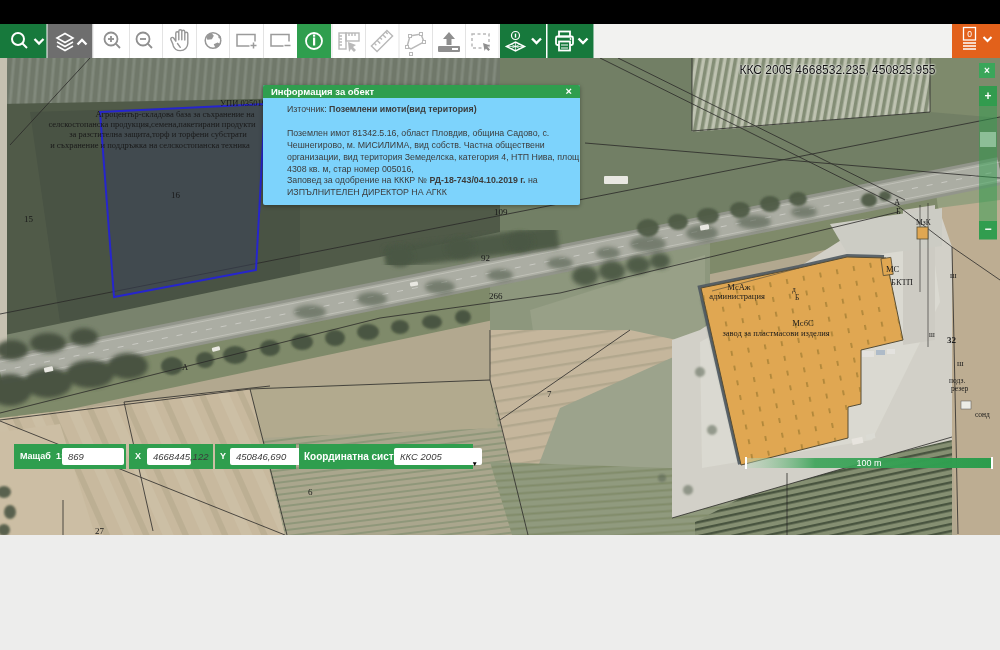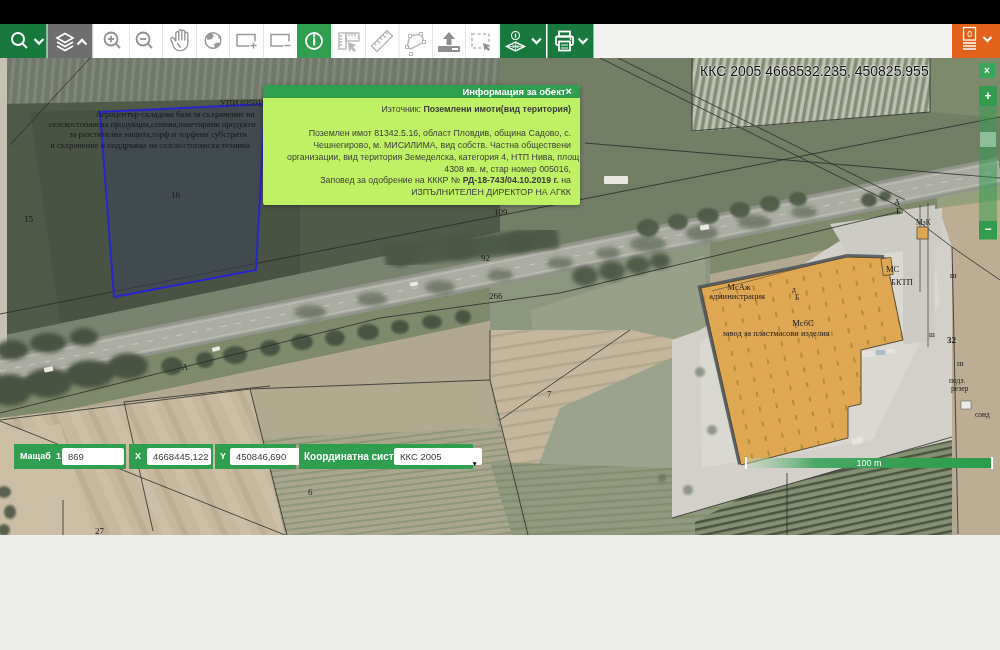--- a/index.html
+++ b/index.html
@@ -1,28 +1,28 @@
 <!DOCTYPE html>
 <html><head>
 <meta charset="utf-8">
 <style>
   html,body{margin:0;padding:0;}
   body{width:1000px;height:650px;position:relative;overflow:hidden;
        background:#ededec;font-family:"Liberation Sans",sans-serif;}
   .abs{position:absolute;}
   #blackbar{left:0;top:0;width:1000px;height:24px;background:#000;}
   #toolbar{left:0;top:24px;width:1000px;height:34px;background:#fff;}
-  #popup{left:263px;top:85px;width:317px;background:#bef264;border-radius:2px;
-         box-shadow:0 1px 4px rgba(0,0,0,.35);text-align:right;}
+  #popup{left:263px;top:85px;width:317px;background:#7dd3fc;border-radius:2px;
+         box-shadow:0 1px 4px rgba(0,0,0,.35);}
   #popup .hd{background:#2f9e4e;color:#fff;height:13px;font-size:9.5px;font-weight:bold;
              padding:0 8px;line-height:13px;border-radius:2px 2px 0 0;}
   #popup .bd{padding:6px 9px 6px 24px;font-size:8.8px;color:#3c3c3c;line-height:11.9px;white-space:nowrap;}
   .gseg{position:absolute;top:444px;height:25px;background:#2f9e4e;color:#fff;}
   .ginput{position:absolute;top:448px;height:17px;background:#fff;border-radius:2px;
-          font-size:9.5px;color:#3a3a3a;line-height:17px;padding-left:6px;box-sizing:border-box;}
+          font-size:9.5px;color:#3a3a3a;line-height:17px;padding-left:6px;box-sizing:border-box;font-style:italic;}
   .glabel{font-size:9px;line-height:25px;font-weight:bold;}
 </style>
 </head>
 <body>
 <div class="abs" id="blackbar"></div>
 <div class="abs" id="toolbar">
 <svg width="1000" height="34" viewBox="0 0 1000 34">
   <rect width="1000" height="34" fill="#fff"></rect>
 
   <rect x="0" width="46.5" height="34" fill="#17793c"></rect>
@@ -392,21 +392,21 @@
     <text x="776" y="336" text-anchor="middle">завод за пластмасови изделия</text>
   </g>
   <rect x="961" y="401" width="10" height="8" fill="#ecece6" stroke="#555" stroke-width="0.5"></rect>
 
   <rect x="746" y="458" width="247" height="10" fill="url(#sg)"></rect>
   <rect x="745" y="457" width="2" height="12" fill="#fff"></rect>
   <rect x="991" y="457" width="2" height="12" fill="#fff"></rect>
   <text x="869" y="466" font-size="9" fill="#fff" text-anchor="middle" font-family="'Liberation Sans',sans-serif">100 m</text>
 </svg>
 
-<div class="abs" style="left:700px;top:63px;width:275px;text-align:left;font-size:14px;color:#111;
+<div class="abs" style="left:700px;top:63px;width:275px;text-align:center;font-size:12px;color:#111;
      text-shadow:0 0 2px #fff,0 0 2px #fff;">ККС 2005 4668532.235, 450825.955</div>
 
 <div class="abs" style="left:979px;top:63px;width:16px;height:15px;background:#3aa65a;color:#fff;
      font-size:10px;font-weight:bold;text-align:center;line-height:15px;">×</div>
 <div class="abs" style="left:979px;top:105px;width:18px;height:135px;background:rgba(47,158,78,0.5);"></div>
 <div class="abs" style="left:979px;top:86px;width:18px;height:20px;background:rgba(43,156,76,0.92);color:#fff;
      font-size:12px;font-weight:bold;text-align:center;line-height:20px;">+</div>
 <div class="abs" style="left:980px;top:132px;width:16px;height:15px;background:#8dbe97;"></div>
 <div class="abs" style="left:979px;top:221px;width:18px;height:18px;background:rgba(43,156,76,0.92);color:#fff;
      font-size:12px;font-weight:bold;text-align:center;line-height:16px;">−</div>
@@ -420,17 +420,17 @@
     организации, вид територия Земеделска, категория 4, НТП Нива, площ<br>
     4308 кв. м, стар номер 005016,<br>
     Заповед за одобрение на КККР № <b>РД-18-743/04.10.2019 г.</b> на<br>
     ИЗПЪЛНИТЕЛЕН ДИРЕКТОР НА АГКК
   </div>
 </div>
 
 <div class="gseg" style="left:14px;width:112px;"><span class="glabel" style="padding-left:6px;">Мащаб&nbsp;&nbsp;1:</span></div>
 <div class="ginput" style="left:62px;width:62px;">869</div>
 <div class="gseg" style="left:129px;width:84px;"><span class="glabel" style="padding-left:6px;">X</span></div>
-<div class="ginput" style="left:147px;width:64px;">4668445,122</div>
+<div class="ginput" style="left:147px;width:44px;">4668445,122</div>
 <div class="gseg" style="left:215px;width:81px;"><span class="glabel" style="padding-left:5px;">Y</span></div>
 <div class="ginput" style="left:230px;width:83px;">450846,690</div>
 <div class="gseg" style="left:299px;width:174px;"><span class="glabel" style="padding-left:5px;font-size:10px;">Координатна система</span></div>
 <div class="ginput" style="left:394px;width:88px;">ККС 2005<span style="position:absolute;right:4px;top:7px;color:#000;font-size:6.5px;">▼</span></div>
 
 </body></html>

